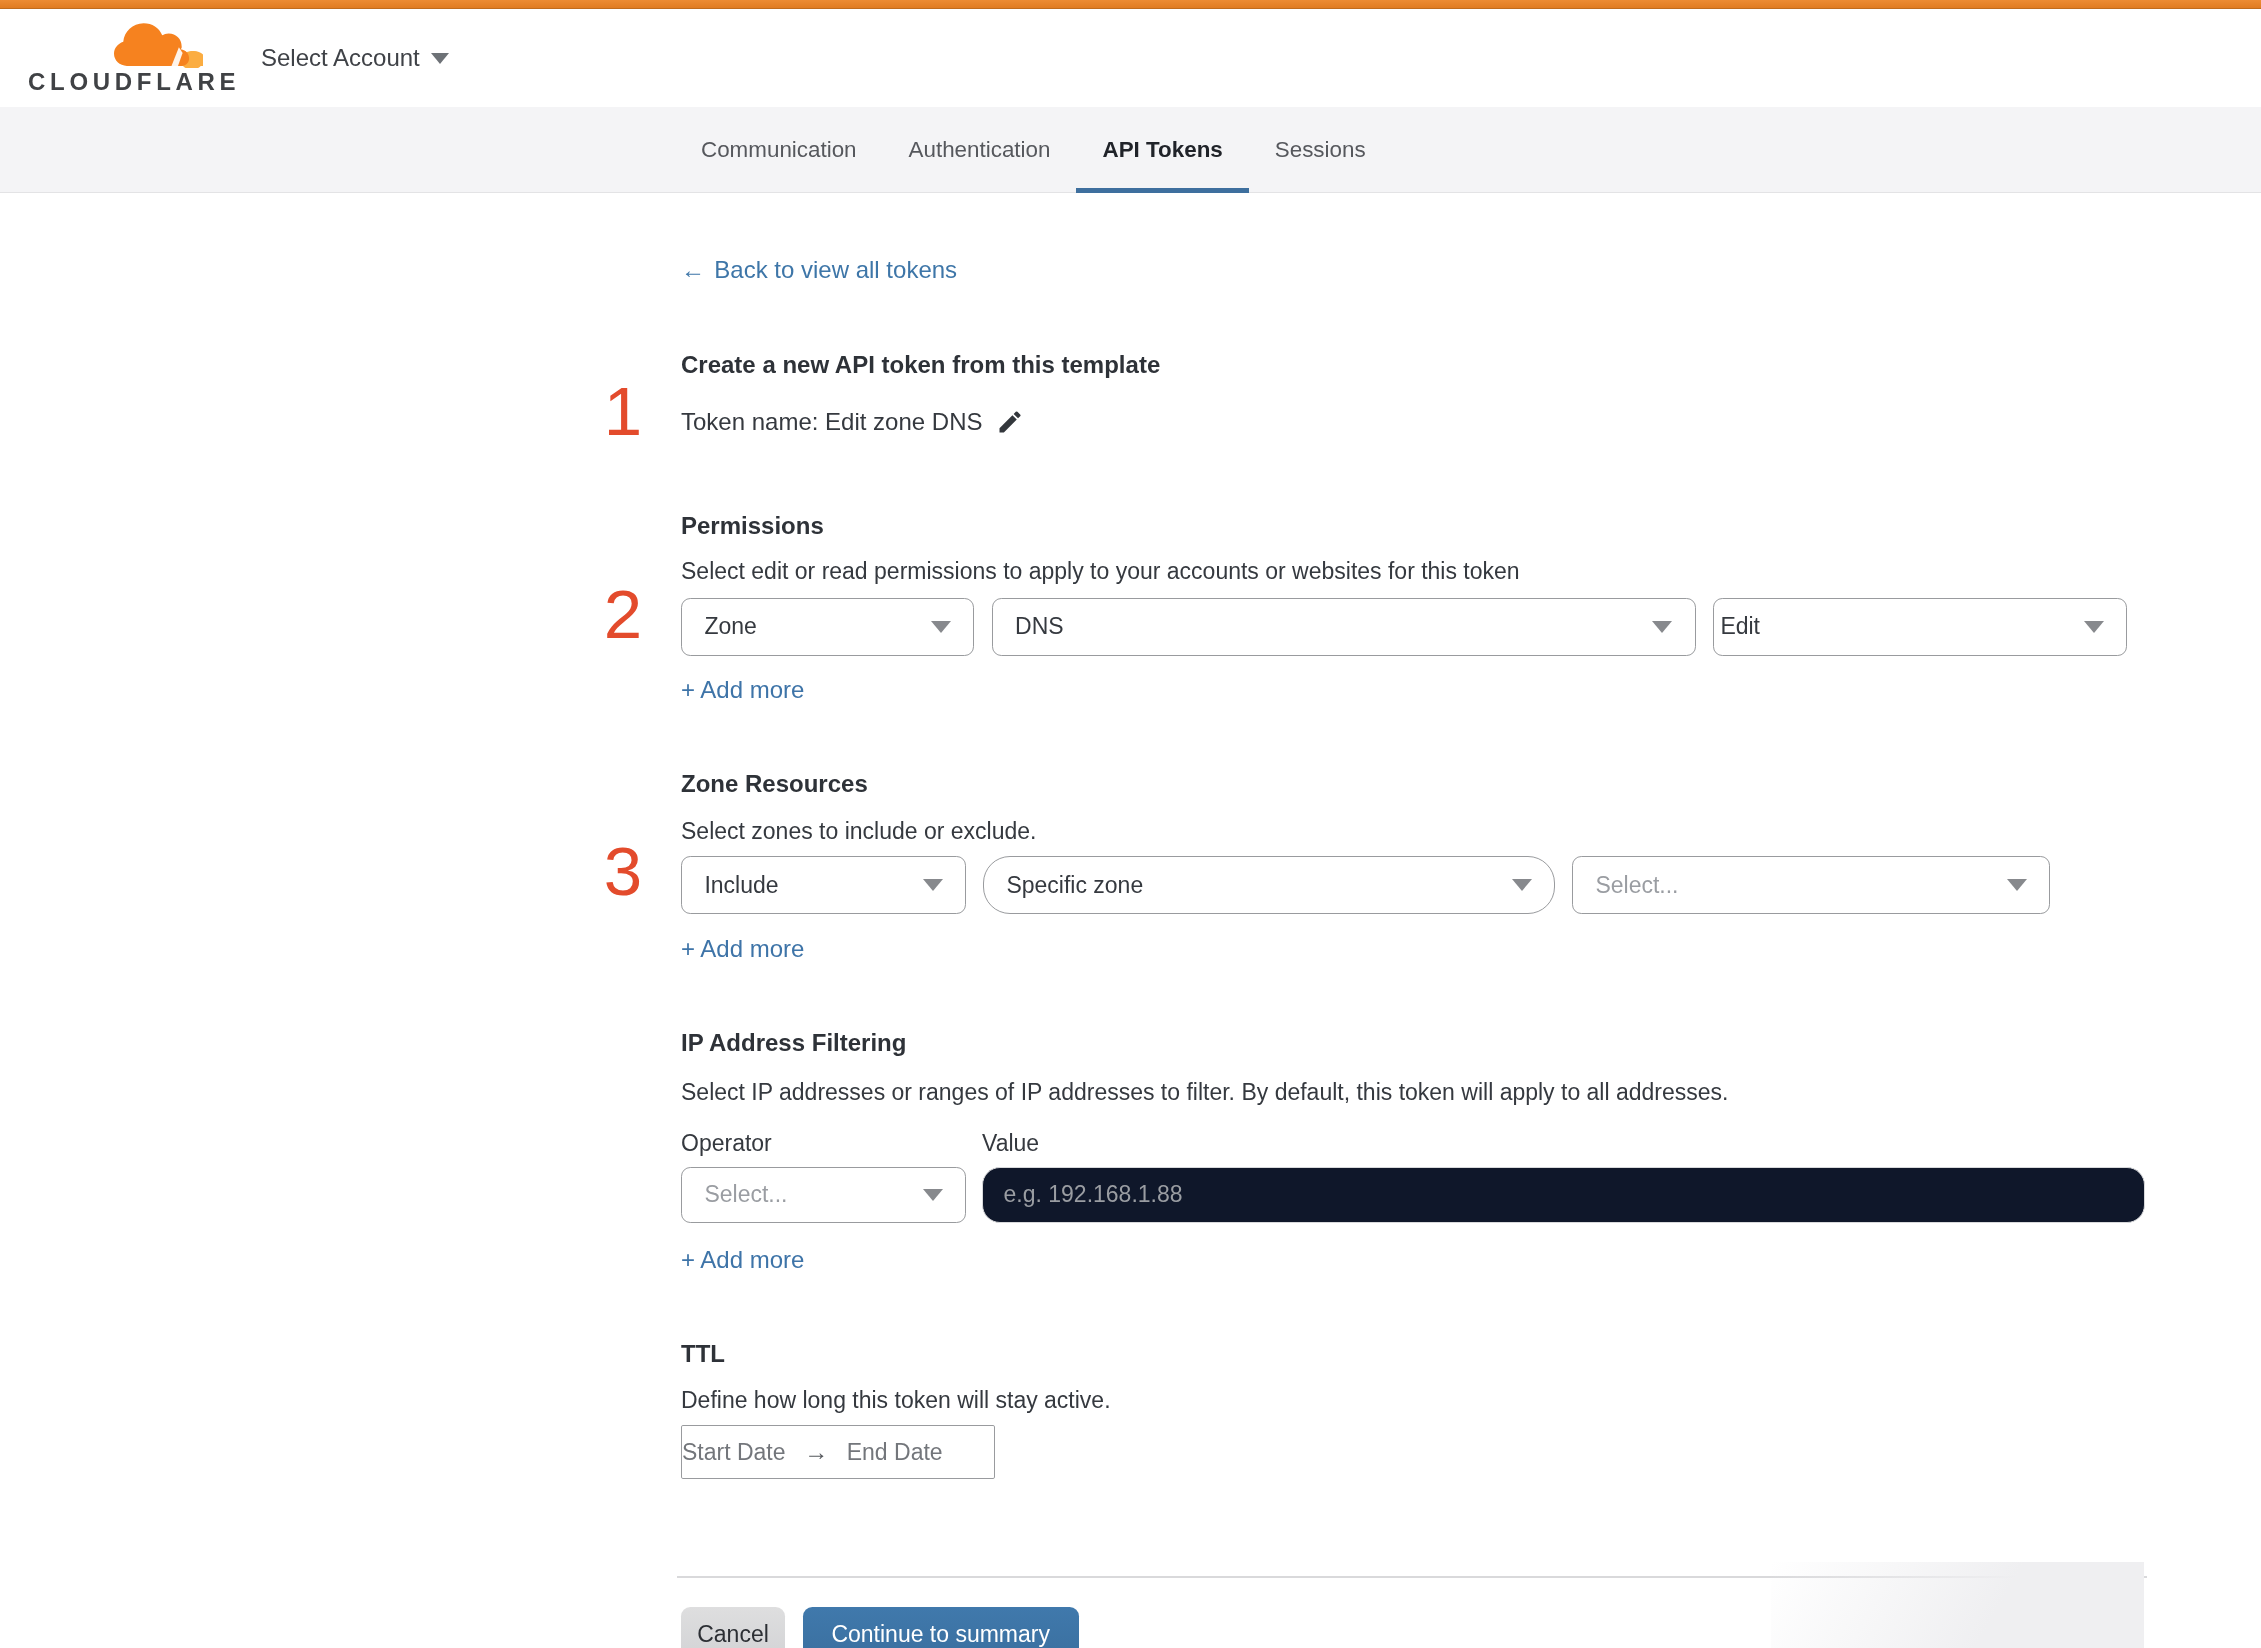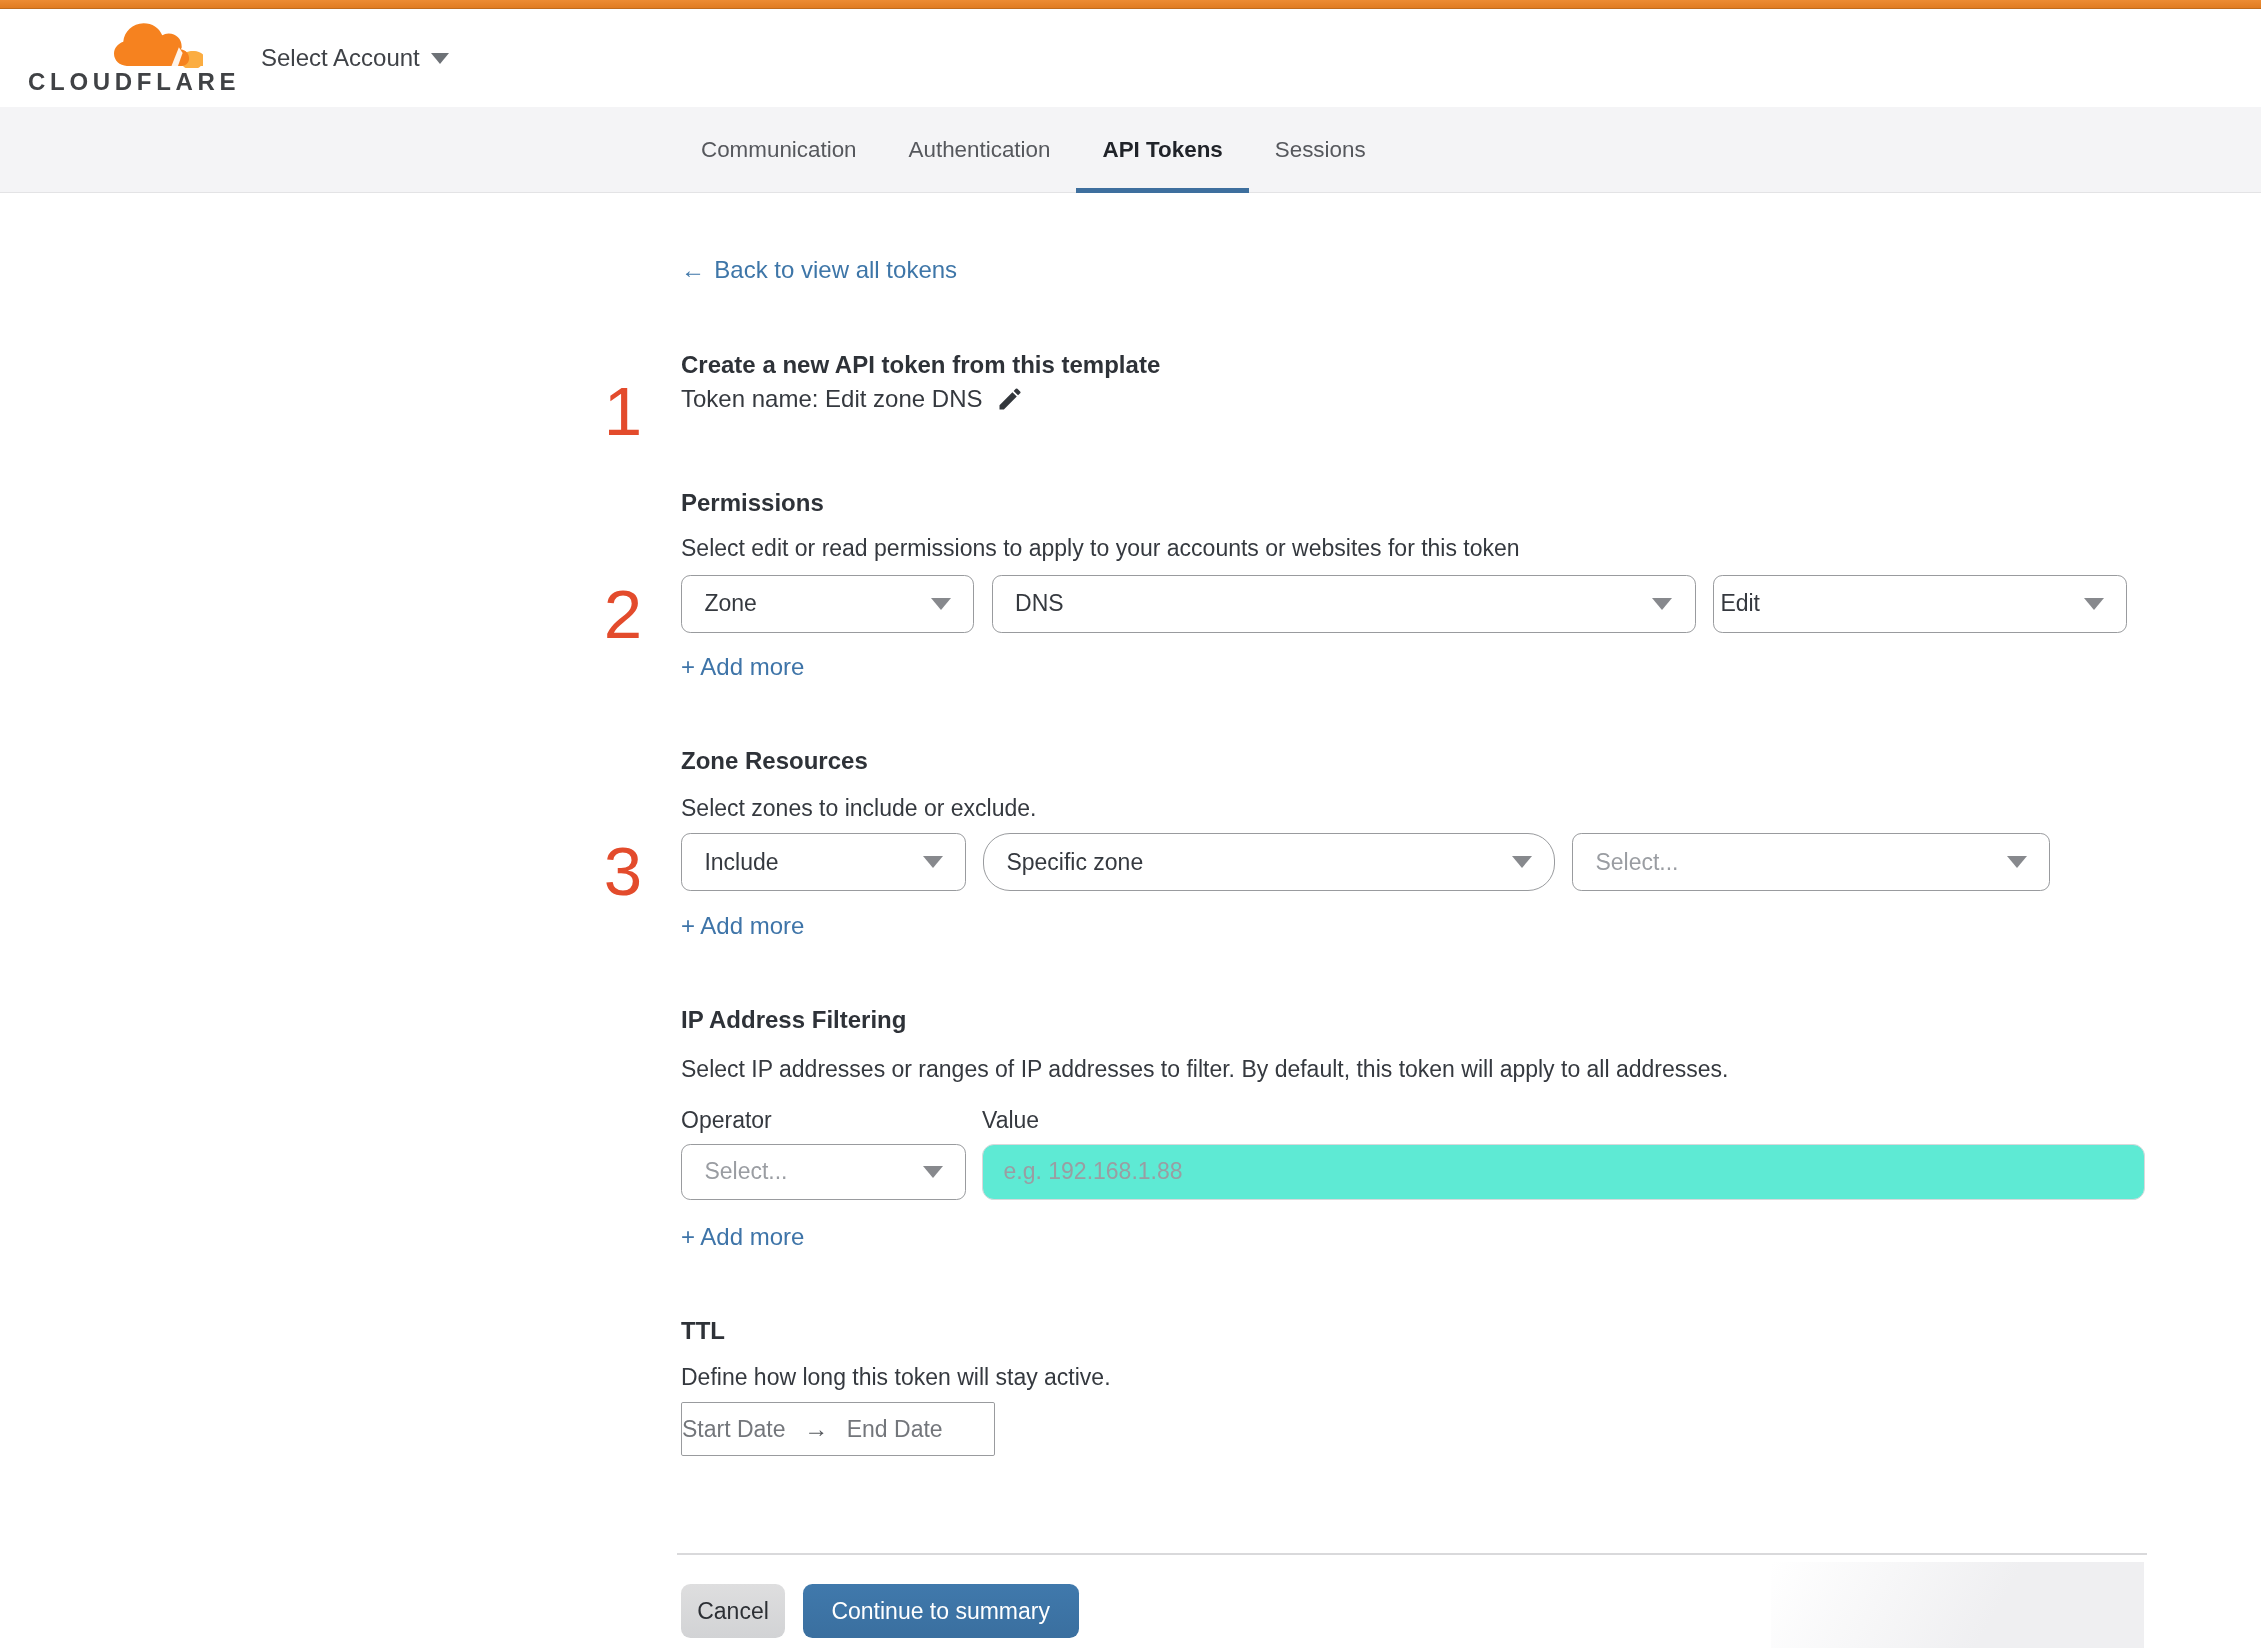--- a/index.html
+++ b/index.html
@@ -122,21 +122,21 @@
     color:#2e3238;
     line-height:32px;
   }
   .section-desc {
     font-size:23px;
     color:#35393f;
     line-height:32px;
   }
 
   .token-row {
-    margin-top:2px;
+    margin-top:25px;
     display:flex;
     align-items:center;
     gap:13px;
     font-size:24px;
     line-height:32px;
     color:#35393f;
   }
   .pencil { cursor:pointer; display:inline-flex; }
 
   .row { display:flex; }
@@ -177,23 +177,23 @@
     display:flex;
     font-size:23px;
     color:#35393f;
     line-height:28px;
   }
   .field-labels .op-label { width:301px; }
 
   .value-input {
     width:1163px;
     height:56px;
-    background:#5eead4;
+    background:#0f172a;
     border:1.9px solid #d8d9db;
-    border-radius:12px;
+    border-radius:18px;
     padding:0 20.5px;
     font-size:23px;
     font-family:"Liberation Sans", sans-serif;
     color:#6e7277;
   }
   .value-input::placeholder { color:#9a9da2; opacity:1; }
 
   .ttl-box {
     margin-top:9.3px;
     width:314px;

